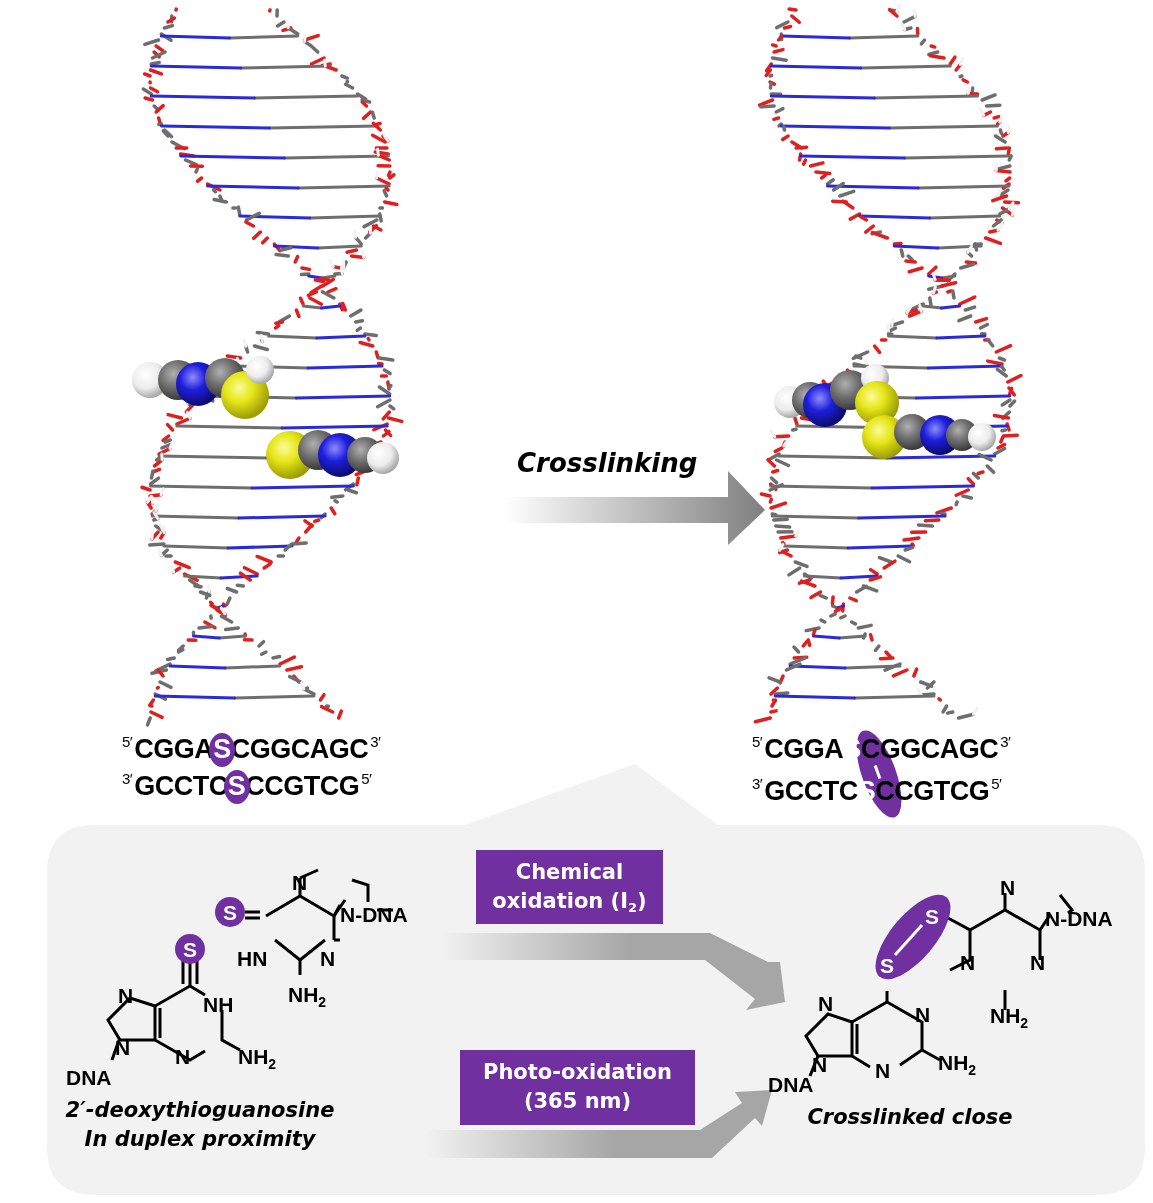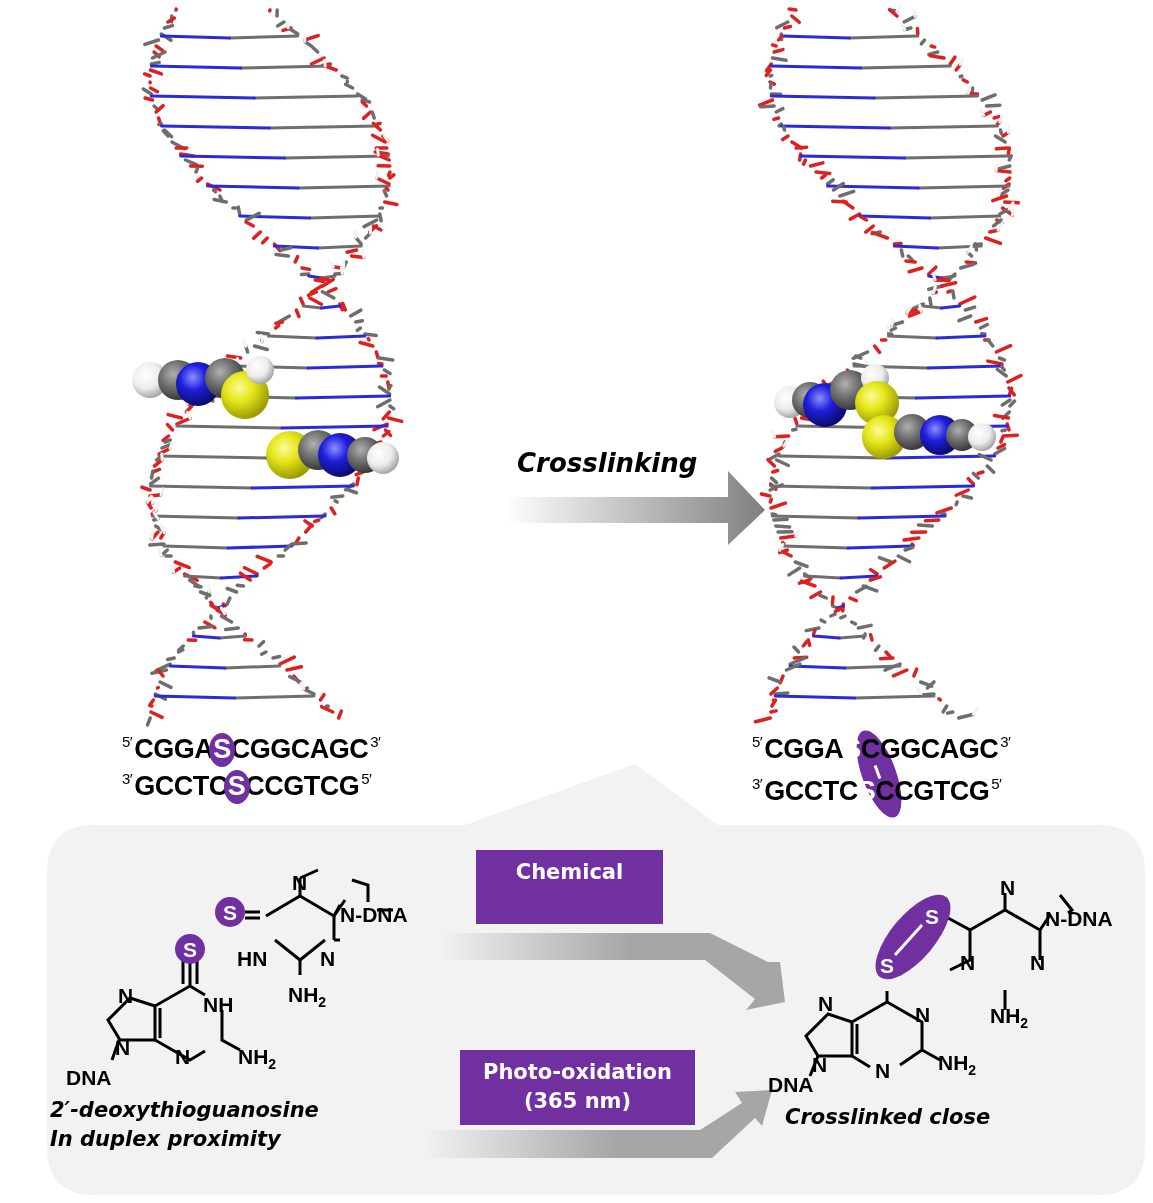--- a/index.html
+++ b/index.html
@@ -8,21 +8,21 @@
   .abs { position:absolute; }
   svg { position:absolute; left:0; top:0; }
   .seq { position:absolute; font-family:Liberation Sans, sans-serif;
          font-weight:bold; font-size:27px; color:#000; white-space:nowrap; letter-spacing:-0.5px; }
   .seq sup { font-size:15px; font-weight:normal; vertical-align:11px; margin:0 2px; }
   .seq .s { color:#fff; position:relative; z-index:2; }
   .badge { position:absolute; background:#7030a0; color:#fff; font-weight:bold;
            font-size:21px; text-align:center; line-height:29px; }
   .badge sub { font-size:13px; vertical-align:-4px; }
   .caption { position:absolute; font-style:italic; font-weight:bold; font-size:21px;
-             color:#000; text-align:left; white-space:nowrap; }
+             color:#000; text-align:center; white-space:nowrap; }
   .xlink { position:absolute; font-style:italic; font-weight:bold; font-size:26px; color:#000;text-align:right; }
   .chem text { font-family:"Liberation Sans","DejaVu Sans",sans-serif; font-weight:bold; font-size:21px; fill:#000; }
   .chem .sub { font-size:14px; }
   .chem .stxt { fill:#fff; font-size:21px; }
 </style>
 </head>
 <body>
 
 <svg width="1153" height="1203">
   <defs>
@@ -743,20 +743,21 @@
 
 <div class="seq" style="left:750px; top:733px;">
   <sup>5′</sup><span>CGGA</span><span class="s">S</span><span>CGGCAGC</span><sup>3′</sup>
 </div>
 <div class="seq" style="left:750px; top:775px;">
   <sup>3′</sup><span>GCCTC</span><span class="s">S</span><span>CCGTCG</span><sup>5′</sup>
 </div>
 
 <div class="badge" style="left:467px; top:850px; width:187px; height:74px; padding-top:8px; box-sizing:border-box;margin-left:9px;">
   <div>Chemical</div>
+  <div><span>oxidation (I</span><sub>2</sub><span>)</span></div>
 </div>
 <div class="badge" style="left:460px; top:1050px; width:235px; height:75px; padding-top:8px; box-sizing:border-box;">
   <div>Photo-oxidation</div>
   <div>(365 nm)</div>
 </div>
 
 <div class="caption" style="left:50px; top:1098px; width:300px;">2′-deoxythioguanosine</div>
 <div class="caption" style="left:50px; top:1127px; width:300px;">In duplex proximity</div>
 <div class="caption" style="left:785px; top:1105px; width:250px;">Crosslinked close</div>
 

